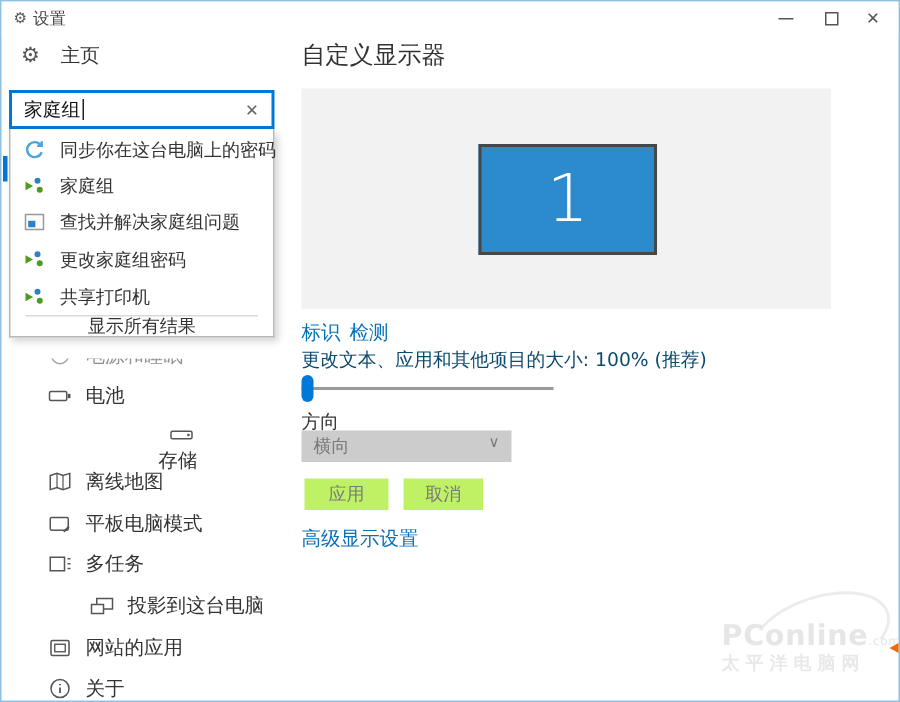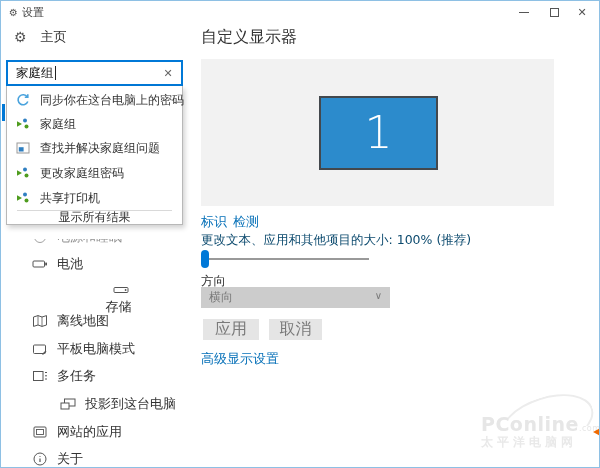--- a/index.html
+++ b/index.html
@@ -44,24 +44,24 @@
   .monitor { position:absolute; left:118px; top:37px; width:119px; height:74px; background:#2c8bcc; border:2px solid #43484d; display:flex; align-items:center; justify-content:center; }
   .monitor-num { color:#fff; font-size:44px; font-weight:200; line-height:1; }
 
   .link { color:#0670b8; font-size:13px; }
   .link-identify { position:absolute; left:200px; top:212px; }
   .link-detect   { position:absolute; left:232px; top:212px; }
   .scale-label { position:absolute; left:200px; top:231px; font-size:12.5px; color:#0c4a6e; }
   .slider-track { position:absolute; left:200px; top:257px; width:168px; height:2px; background:#999; }
   .slider-thumb { position:absolute; left:200px; top:249px; width:8px; height:18px; background:#0078d7; border-radius:4px; }
   .orient-label { position:absolute; left:200px; top:272px; font-size:12.5px; color:#333; }
-  .orient-select { position:absolute; left:200px; top:286px; width:189px; height:21px; background:#cccccc; display:flex; align-items:center; }
+  .orient-select { position:absolute; left:200px; top:286px; width:140px; height:21px; background:#cccccc; display:flex; align-items:center; }
   .orient-value { font-size:12px; color:#7a7a7a; margin-left:8px; }
   .orient-chevron { position:absolute; right:8px; top:3px; font-size:10px; color:#7a7a7a; }
-  .btn { position:absolute; top:318px; height:21px; background:#e5e5e5; color:#7a7a7a; font-size:16px; display:flex; align-items:center; justify-content:center; }
+  .btn { position:absolute; top:318px; height:21px; background:#bef264; color:#7a7a7a; font-size:12px; display:flex; align-items:center; justify-content:center; }
   .btn-apply { left:202px; width:56px; }
   .btn-cancel { left:268px; width:53px; }
   .link-advanced { position:absolute; left:200px; top:349px; }
 
   
   .watermark { position:absolute; left:468px; top:398px; width:132px; height:56px; color:#e3e3e3; }
   .wm-swoosh { position:absolute; left:30px; top:-2px; width:96px; height:52px; border:2px solid #ececec; border-radius:50%; border-left-color:transparent; border-bottom-color:transparent; transform:rotate(-18deg); }
   .wm-line1 { position:absolute; left:12px; top:14px; font-size:19px; font-weight:bold; letter-spacing:.5px; color:#e6e6e6; }
   .wm-suffix { font-size:8px; font-weight:normal; }
   .wm-line2 { position:absolute; left:12px; top:35px; font-size:12px; font-weight:bold; letter-spacing:4px; color:#e9e9e9; }

